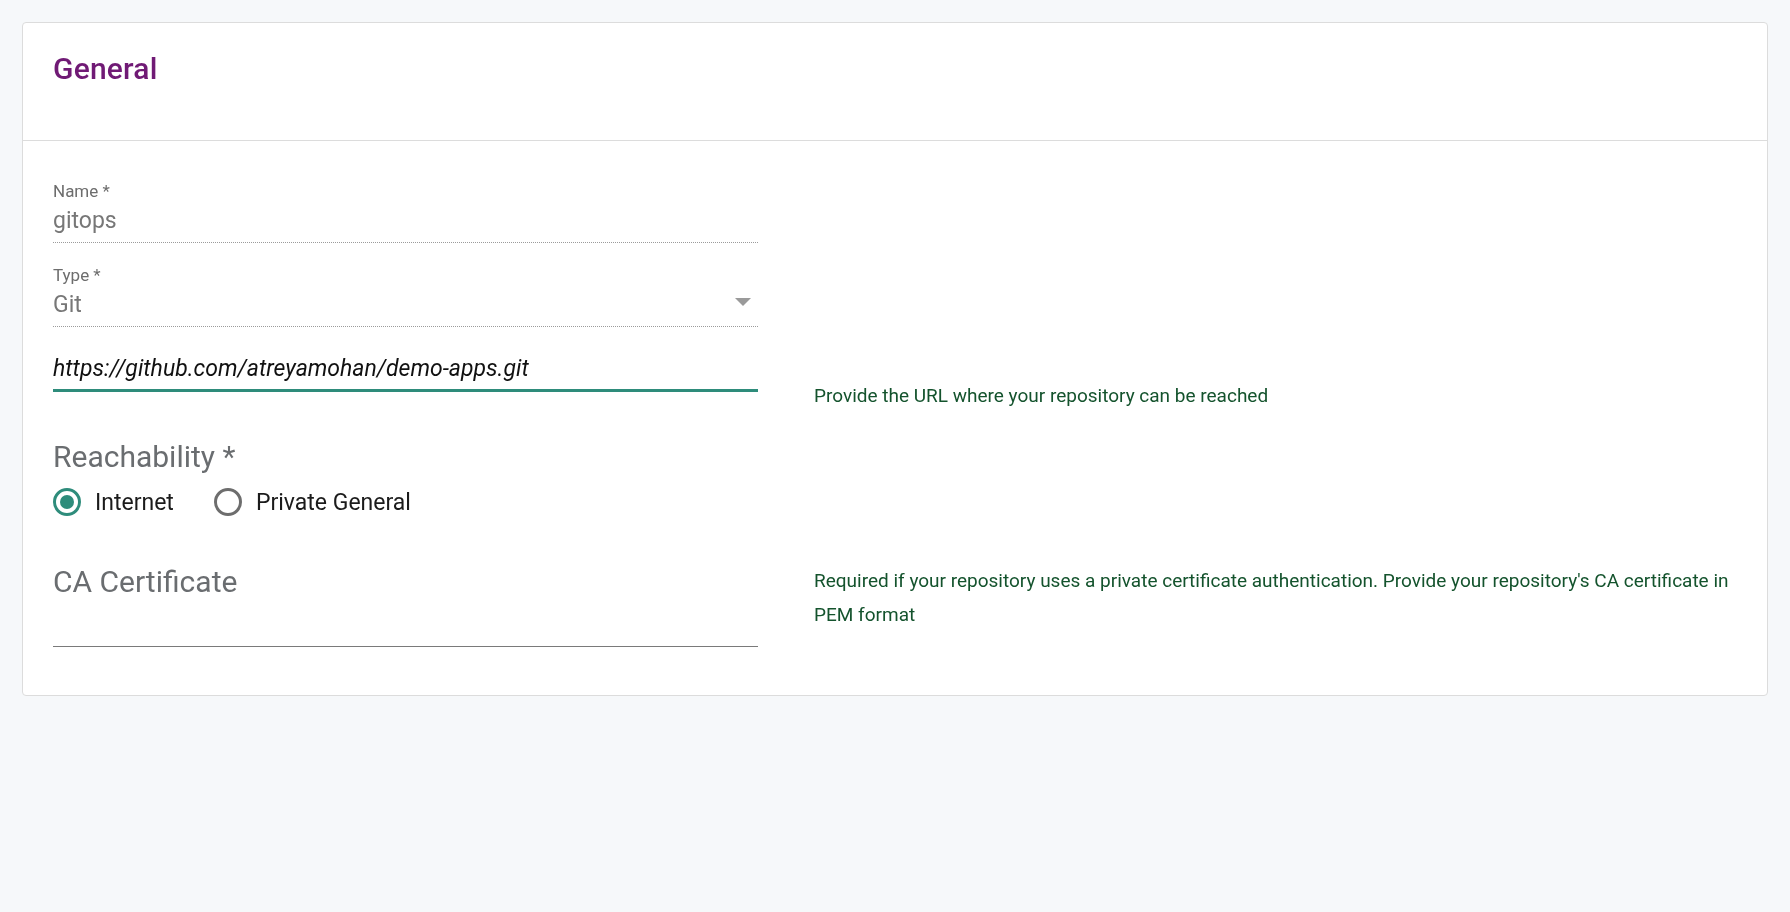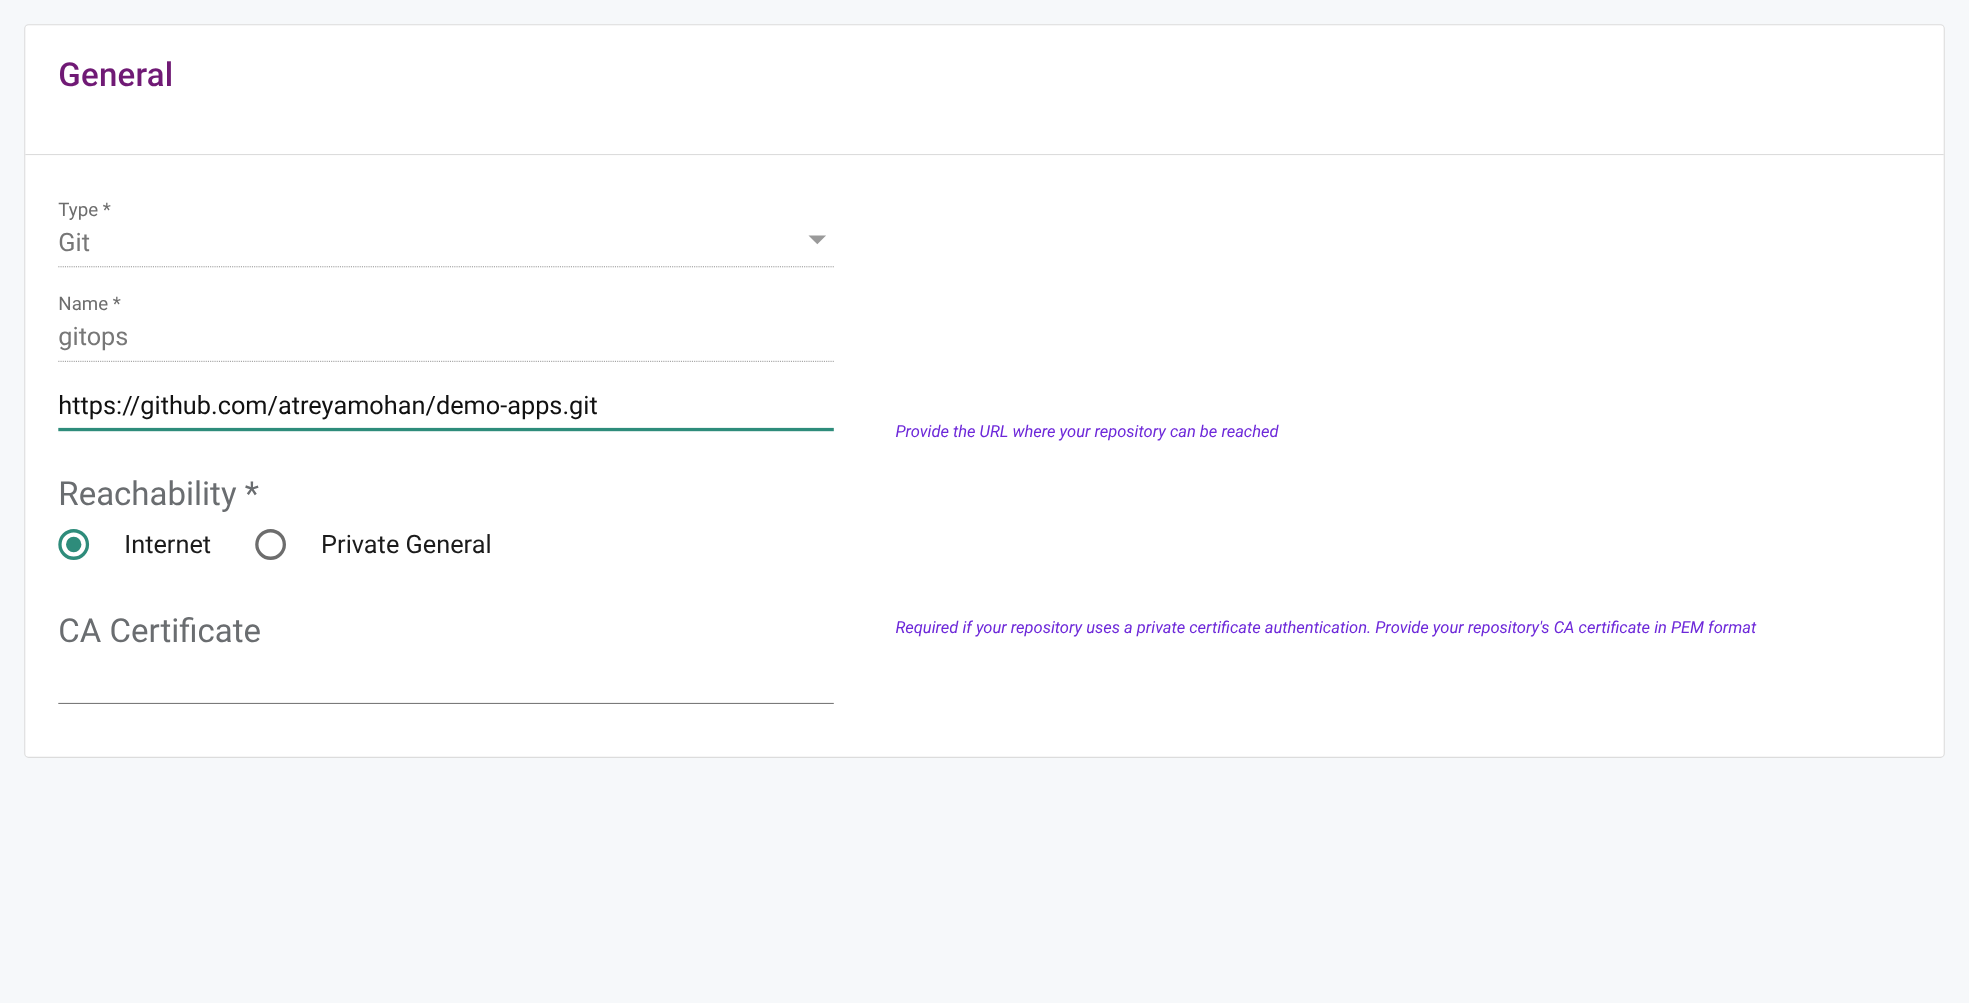--- a/index.html
+++ b/index.html
@@ -30,23 +30,22 @@
       align-items: flex-start;
       margin-bottom: 26px;
       gap: 56px;
     }
     .row.first { margin-bottom: 22px; }
     .row.tight { margin-bottom: 24px; }
     .field-col { flex: 0 0 705px; max-width: 705px; }
     .help-col {
       flex: 1;
       padding-top: 28px;
-      font-style: italic;
-      color: #6d28d9;
-      font-size: 15px;
+      color: #14532d;
+      font-size: 19px;
       line-height: 1.8;
     }
     .help-col.reach { padding-top: 14px; }
     .help-col.ca { padding-top: 0px; }
     .fld-label {
       font-size: 17px;
       color: #6d6d6d;
       margin-bottom: 2px;
       display: block;
     }
@@ -63,20 +62,21 @@
       font-size: 23px;
       padding: 4px 0 8px;
       background: transparent;
       color: #777;
       font-family: inherit;
     }
     .tf.focused {
       color: #111;
       border-bottom: 3px solid #2e8c7b;
       padding-bottom: 7px;
+      font-style: italic;
     }
     .tf.plain {
       border-bottom: 1px solid #7a7a7a;
       font-size: 22px;
       padding: 6px 0 10px;
     }
     .tf.plain.nolabel { margin-top: 6px; }
     .select-wrap { position: relative; }
     .select-wrap .chev {
       position: absolute;
@@ -86,21 +86,21 @@
     }
     .chev svg { display: block; }
     .radio-row {
       display: flex;
       gap: 40px;
       align-items: center;
     }
     .radio {
       display: inline-flex;
       align-items: center;
-      gap: 32px;
+      gap: 14px;
       cursor: pointer;
     }
     .radio .outer {
       width: 28px; height: 28px;
       border-radius: 50%;
       border: 3px solid #6d6d6d;
       display: flex; align-items: center; justify-content: center;
       flex-shrink: 0;
     }
     .radio.checked .outer { border-color: #2e8c7b; }
@@ -116,38 +116,38 @@
   </style>
 </head>
 <body>
 
 <div class="card">
   <div class="card-header">
     <h2>General</h2>
   </div>
   <div class="card-body">
 
+    <div class="row first">
+      <div class="field-col">
+        <label class="fld-label">Name *</label>
+        <input type="text" class="tf" readonly="" value="gitops" style="">
+      </div>
+    </div>
+
     <div class="row tight">
       <div class="field-col">
         <label class="fld-label">Type *</label>
         <div class="select-wrap">
           <input type="text" class="tf" readonly="" value="Git" style="">
           <span class="chev">
             <svg width="18" height="12" viewBox="0 0 18 12">
                 <path d="M1 1 L9 9 L17 1 Z" fill="#9a9a9a"></path>
               </svg>
           </span>
         </div>
-      </div>
-    </div>
-
-    <div class="row first">
-      <div class="field-col">
-        <label class="fld-label">Name *</label>
-        <input type="text" class="tf" readonly="" value="gitops" style="">
       </div>
     </div>
 
     <div class="row">
       <div class="field-col">
         <input type="text" class="tf focused" value="https://github.com/atreyamohan/demo-apps.git" style="">
       </div>
       <div class="help-col">Provide the URL where your repository can be reached</div>
     </div>
 

